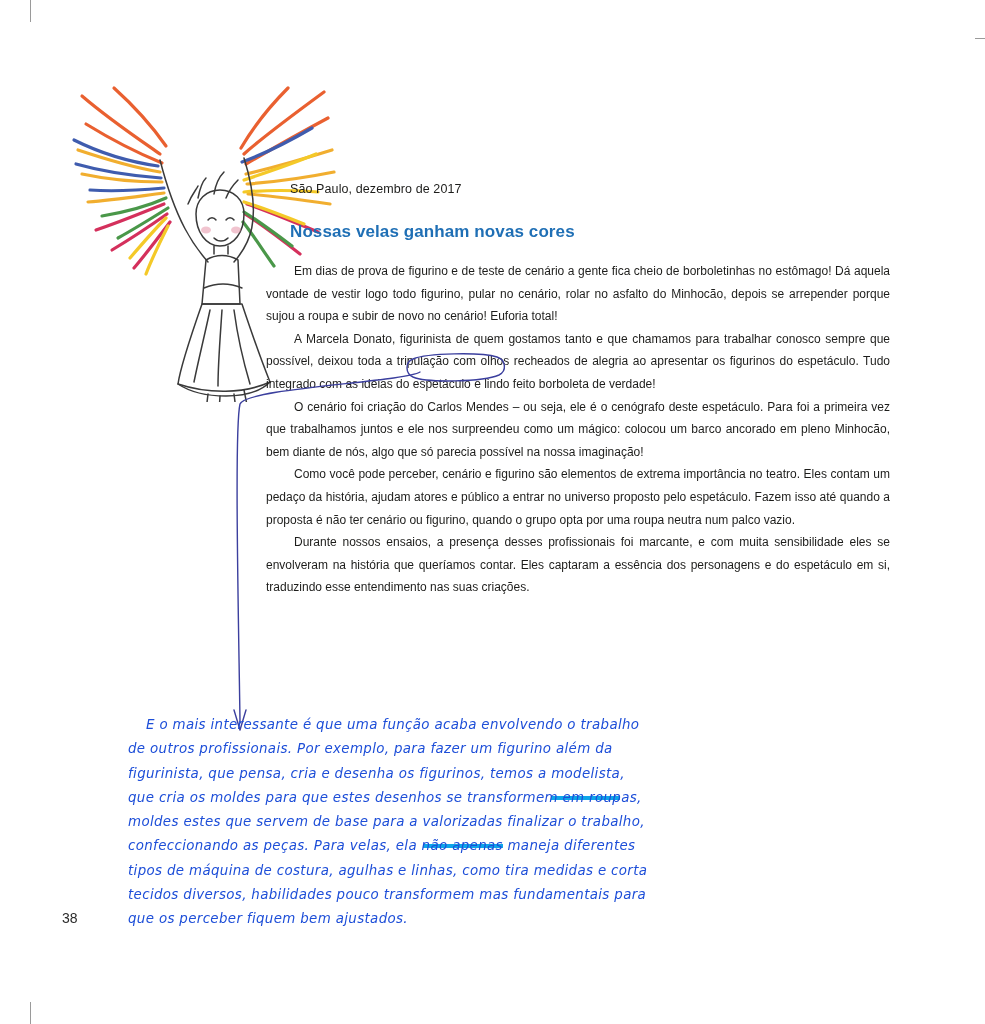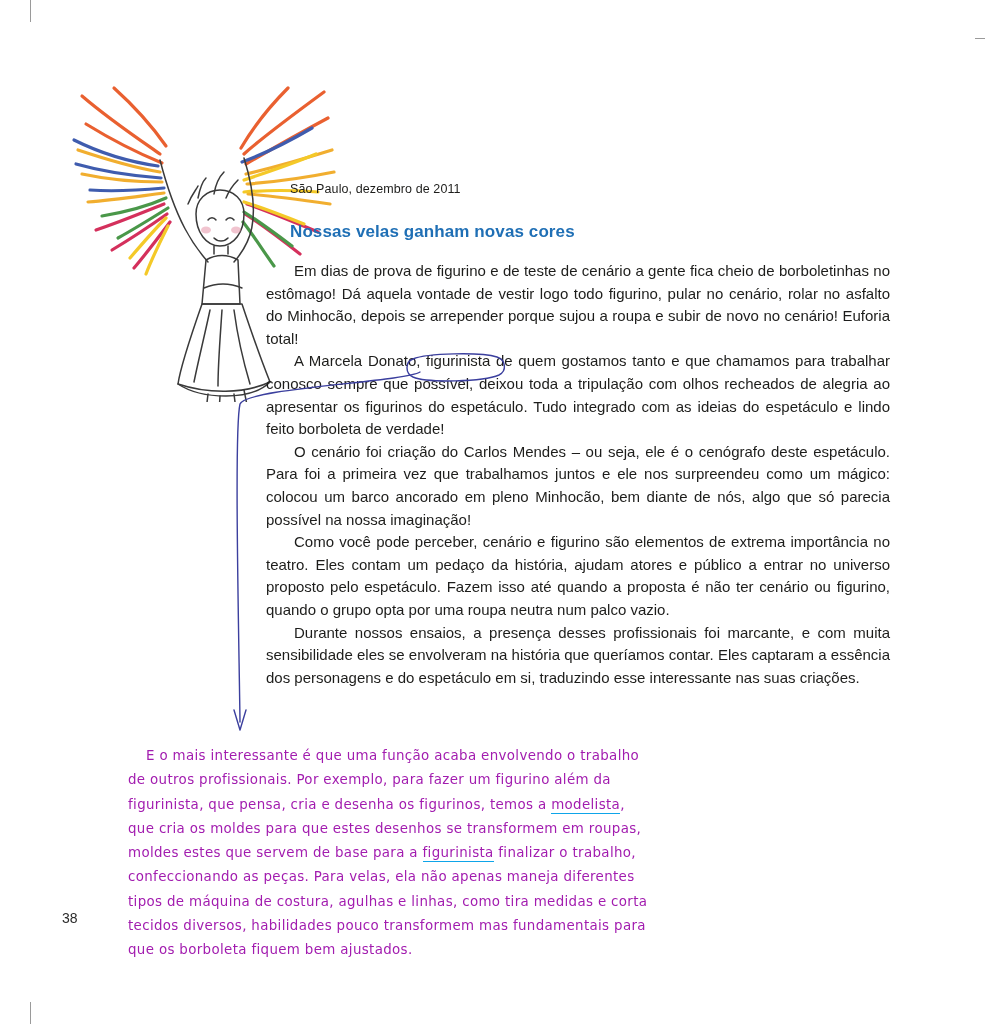--- a/index.html
+++ b/index.html
@@ -54,54 +54,55 @@
     letter-spacing: 0.1px;
   }
   .article-title {
     font-size: 17px;
     font-weight: bold;
     color: #1f6fb5;
     margin: 0 0 18px 24px;
     letter-spacing: 0.1px;
   }
   .body-par {
-    font-size: 15px;
+    font-size: 12px;
     line-height: 22.6px;
     text-align: justify;
     margin: 0;
     text-indent: 28px;
     color: #1d1d1b;
   }
   .body-par + .body-par { margin-top: 0px; }
 
   
   #annotation-layer {
     position: absolute;
     left: 0; top: 0;
     width: 985px; height: 1024px;
     pointer-events: none;
   }
 
   
   #handwriting {
     position: absolute;
     left: 128px;
-    top: 744px;
+    top: 713px;
     width: 640px;
-    color: #a21caf;
+    color: #1d4ed8;
     font-family: "DejaVu Sans", sans-serif;
     font-size: 13.4px;
+    font-style: italic;
     line-height: 24.3px;
     letter-spacing: 0.35px;
   }
   #handwriting .hw-line { white-space: pre; }
   #handwriting .hw-line:first-child { text-indent: 18px; }
   .hw-underline {
-    border-bottom: 1px solid #0ea5e9;
-    padding-bottom: 1px;
+    border-bottom: 4px solid #0ea5e9;
+    padding-bottom: 15px;
     margin-top: 44px;
   }
 
   
   #page-number {
     position: absolute;
     left: 62px;
     top: 910px;
     font-size: 14px;
     color: #2b2b2b;
@@ -207,48 +208,48 @@
     </g>
 
     <g opacity="0.5">
       <ellipse cx="158" cy="168" rx="5" ry="3.5" fill="#e58aa0"></ellipse>
       <ellipse cx="188" cy="168" rx="5" ry="3.5" fill="#e58aa0"></ellipse>
     </g>
   </svg>
 </div>
 
 <div id="text-column">
-  <p class="dateline">São Paulo, dezembro de 2011</p>
+  <p class="dateline">São Paulo, dezembro de 2017</p>
   <h1 class="article-title">Nossas velas ganham novas cores</h1>
 
   <p class="body-par">Em dias de prova de figurino e de teste de cenário a gente fica cheio de borboletinhas no estômago! Dá aquela vontade de vestir logo todo figurino, pular no cenário, rolar no asfalto do Minhocão, depois se arrepender porque sujou a roupa e subir de novo no cenário! Euforia total!</p>
   <p class="body-par">A Marcela Donato, figurinista de quem gostamos tanto e que chamamos para trabalhar conosco sempre que possível, deixou toda a tripulação com olhos recheados de alegria ao apresentar os figurinos do espetáculo. Tudo integrado com as ideias do espetáculo e lindo feito borboleta de verdade!</p>
   <p class="body-par">O cenário foi criação do Carlos Mendes – ou seja, ele é o cenógrafo deste espetáculo. Para foi a primeira vez que trabalhamos juntos e ele nos surpreendeu como um mágico: colocou um barco ancorado em pleno Minhocão, bem diante de nós, algo que só parecia possível na nossa imaginação!</p>
   <p class="body-par">Como você pode perceber, cenário e figurino são elementos de extrema importância no teatro. Eles contam um pedaço da história, ajudam atores e público a entrar no universo proposto pelo espetáculo. Fazem isso até quando a proposta é não ter cenário ou figurino, quando o grupo opta por uma roupa neutra num palco vazio.</p>
-  <p class="body-par">Durante nossos ensaios, a presença desses profissionais foi marcante, e com muita sensibilidade eles se envolveram na história que queríamos contar. Eles captaram a essência dos personagens e do espetáculo em si, traduzindo esse interessante nas suas criações.</p>
+  <p class="body-par">Durante nossos ensaios, a presença desses profissionais foi marcante, e com muita sensibilidade eles se envolveram na história que queríamos contar. Eles captaram a essência dos personagens e do espetáculo em si, traduzindo esse entendimento nas suas criações.</p>
 </div>
 
 <div id="annotation-layer">
   <svg viewBox="0 0 985 1024" width="985" height="1024" xmlns="http://www.w3.org/2000/svg">
     <g fill="none" stroke="#3b3f9e" stroke-width="1.4" stroke-linecap="round" stroke-linejoin="round">
 
       <path d="M413 359 c14 -6 68 -7 84 -2 c9 3 10 14 2 18 c-16 7 -72 8 -86 2 c-8 -4 -8 -15 0 -18 z"></path>
 
       <path d="M420 372 C 404 382, 246 388, 240 404 C 234 430, 239 640, 240 722"></path>
 
       <path d="M234 710 L240 730 L246 710"></path>
     </g>
   </svg>
 </div>
 
 <div id="handwriting">
   <div class="hw-line">E o mais interessante é que uma função acaba envolvendo o trabalho</div>
   <div class="hw-line">de outros profissionais. Por exemplo, para fazer um figurino além da</div>
   <div class="hw-line">figurinista, que pensa, cria e desenha os figurinos, temos a <span class="hw-underline">modelista</span>,</div>
   <div class="hw-line">que cria os moldes para que estes desenhos se transformem em roupas,</div>
-  <div class="hw-line">moldes estes que servem de base para a <span class="hw-underline">figurinista</span> finalizar o trabalho,</div>
+  <div class="hw-line">moldes estes que servem de base para a <span class="hw-underline">valorizadas</span> finalizar o trabalho,</div>
   <div class="hw-line">confeccionando as peças. Para velas, ela não apenas maneja diferentes</div>
   <div class="hw-line">tipos de máquina de costura, agulhas e linhas, como tira medidas e corta</div>
   <div class="hw-line">tecidos diversos, habilidades pouco transformem mas fundamentais para</div>
-  <div class="hw-line">que os borboleta fiquem bem ajustados.</div>
+  <div class="hw-line">que os perceber fiquem bem ajustados.</div>
 </div>
 
 <div id="page-number">38</div>
 
 </body></html>

